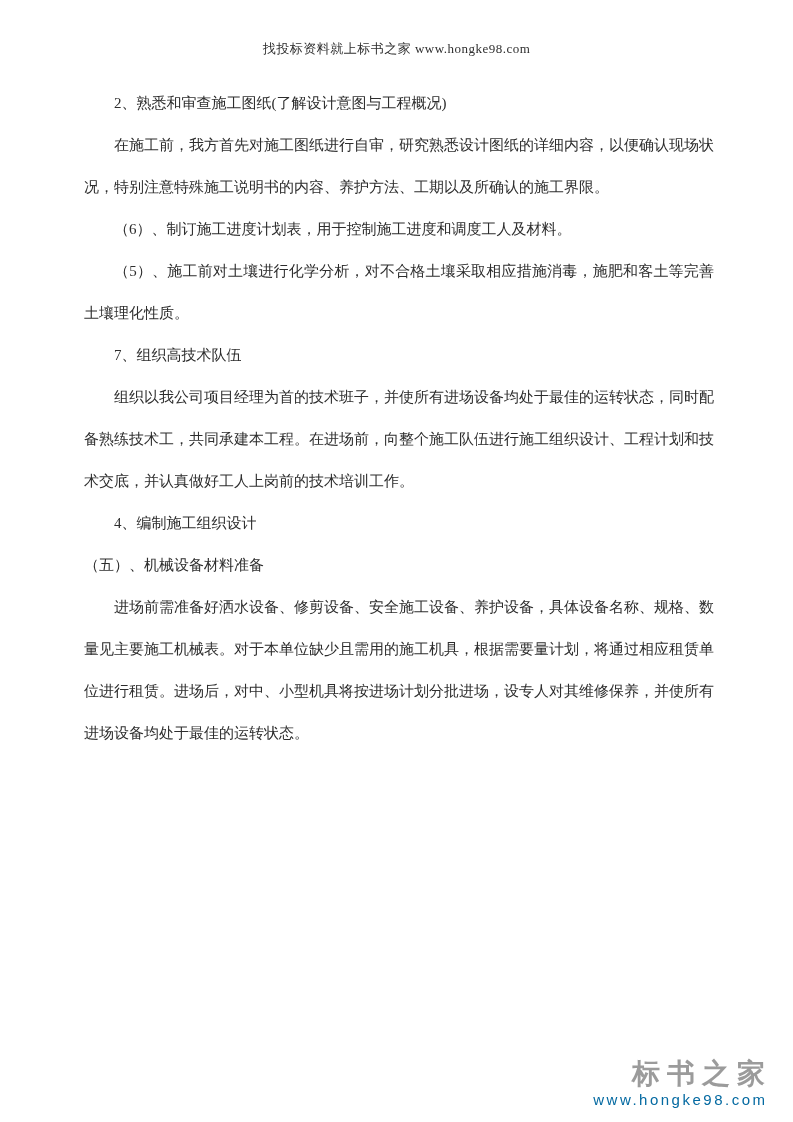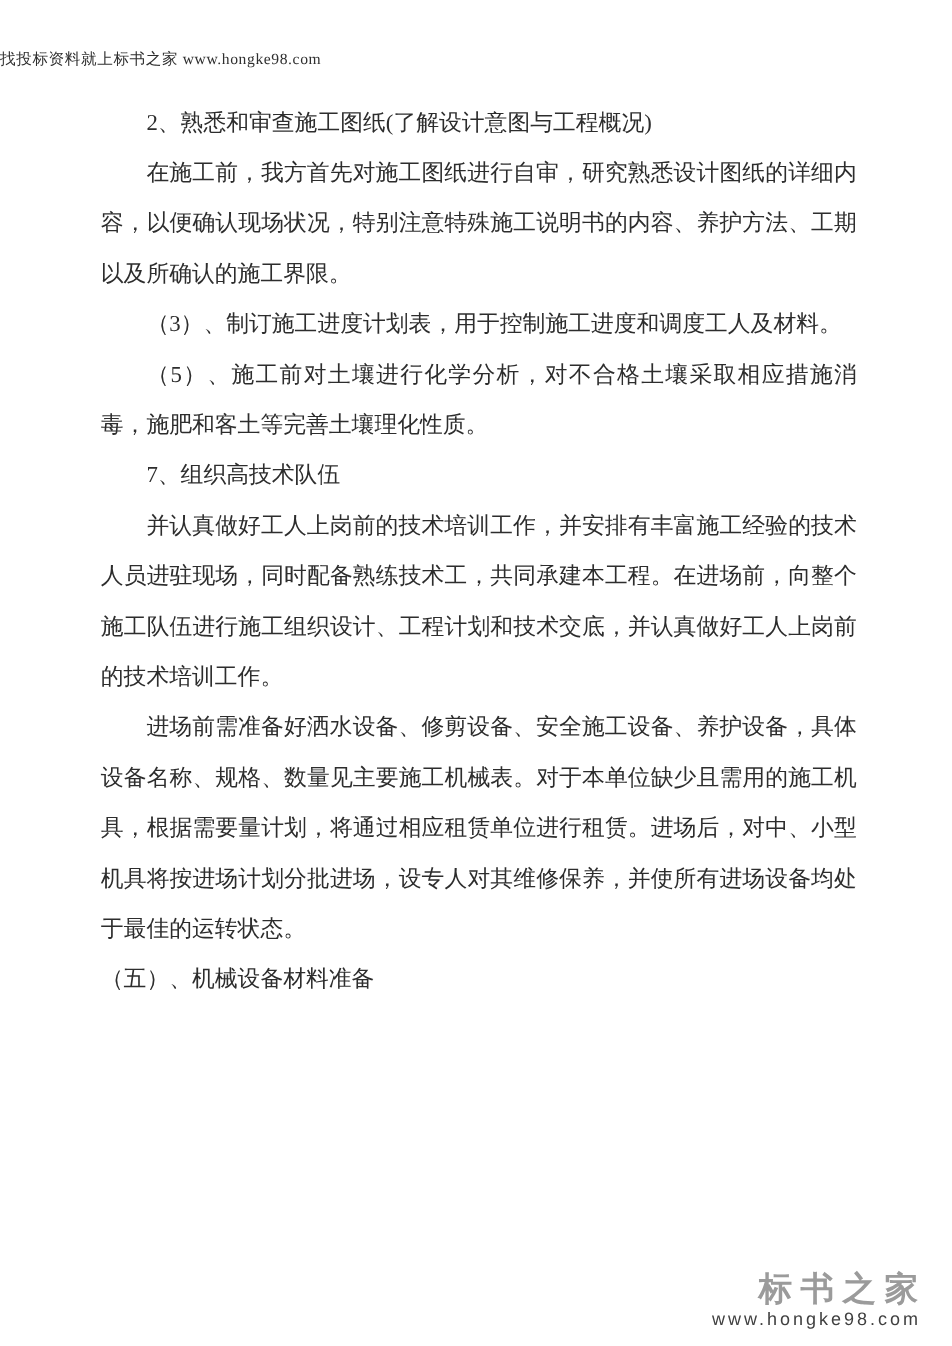--- a/index.html
+++ b/index.html
@@ -14,31 +14,31 @@
     margin: 0 auto;
     background: #ffffff;
     overflow: hidden;
     font-family: "Liberation Serif", "DejaVu Serif", serif;
   }
   .header-watermark {
     position: absolute;
     top: 40px;
     left: 0;
     width: 100%;
-    text-align: left;
+    text-align: center;
     font-size: 13px;
     color: #2f2f2f;
     letter-spacing: 0.5px;
   }
   .doc-body {
     position: absolute;
     top: 82px;
     left: 84px;
     width: 630px;
-    font-size: 19px;
+    font-size: 15px;
     line-height: 42px;
     color: #2d2d2d;
     text-align: justify;
   }
   .doc-body p {
     margin: 0;
     padding: 0;
   }
   .doc-body p.blk {
     text-indent: 2em;
@@ -57,43 +57,44 @@
     font-size: 28px;
     font-weight: bold;
     color: #9b9b9b;
     letter-spacing: 7px;
     line-height: 30px;
     margin-right: -7px;
     margin-top: 34px;
   }
   .footer-url {
     font-size: 15px;
-    color: #404040;
+    color: #0369a1;
     letter-spacing: 2.5px;
     line-height: 20px;
     margin-top: 1px;
     margin-right: -2.5px;
   }
 </style>
 </head>
 <body>
 
 <div class="page">
 
   <div class="header-watermark">找投标资料就上标书之家 www.hongke98.com</div>
 
   <div class="doc-body">
       <p class="blk numbered-heading">2、熟悉和审查施工图纸(了解设计意图与工程概况)</p>
       <p class="blk para">在施工前，我方首先对施工图纸进行自审，研究熟悉设计图纸的详细内容，以便确认现场状况，特别注意特殊施工说明书的内容、养护方法、工期以及所确认的施工界限。</p>
-      <p class="blk item">（3）、制订施工进度计划表，用于控制施工进度和调度工人及材料。</p>
+      <p class="blk item">（6）、制订施工进度计划表，用于控制施工进度和调度工人及材料。</p>
       <p class="blk item">（5）、施工前对土壤进行化学分析，对不合格土壤采取相应措施消毒，施肥和客土等完善土壤理化性质。</p>
       <p class="blk numbered-heading">7、组织高技术队伍</p>
-      <p class="blk para">并认真做好工人上岗前的技术培训工作，并安排有丰富施工经验的技术人员进驻现场，同时配备熟练技术工，共同承建本工程。在进场前，向整个施工队伍进行施工组织设计、工程计划和技术交底，并认真做好工人上岗前的技术培训工作。</p>
+      <p class="blk para">组织以我公司项目经理为首的技术班子，并使所有进场设备均处于最佳的运转状态，同时配备熟练技术工，共同承建本工程。在进场前，向整个施工队伍进行施工组织设计、工程计划和技术交底，并认真做好工人上岗前的技术培训工作。</p>
+      <p class="blk numbered-heading">4、编制施工组织设计</p>
+      <p class="blk section-heading">（五）、机械设备材料准备</p>
       <p class="blk para">进场前需准备好洒水设备、修剪设备、安全施工设备、养护设备，具体设备名称、规格、数量见主要施工机械表。对于本单位缺少且需用的施工机具，根据需要量计划，将通过相应租赁单位进行租赁。进场后，对中、小型机具将按进场计划分批进场，设专人对其维修保养，并使所有进场设备均处于最佳的运转状态。</p>
-      <p class="blk section-heading">（五）、机械设备材料准备</p>
     </div>
 
   <div class="footer-watermark">
     <div class="footer-logo">标书之家</div>
     <div class="footer-url">www.hongke98.com</div>
   </div>
 
 </div>
 
 </body></html>

